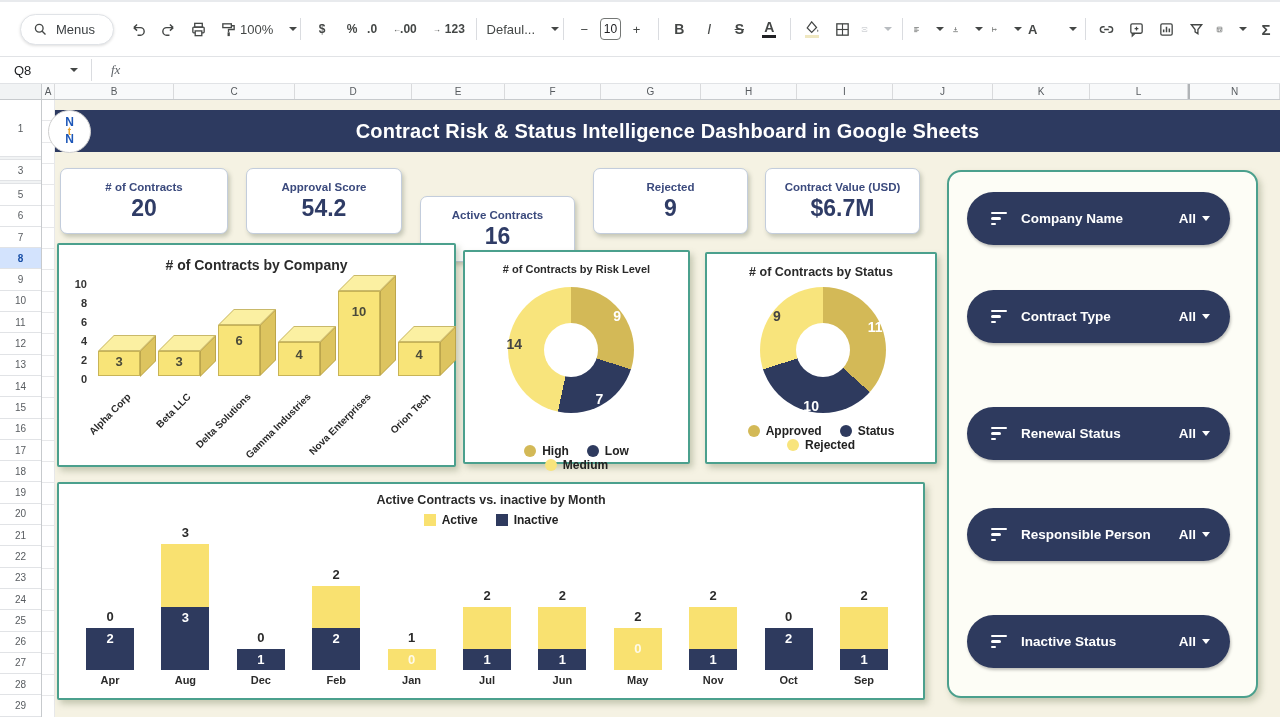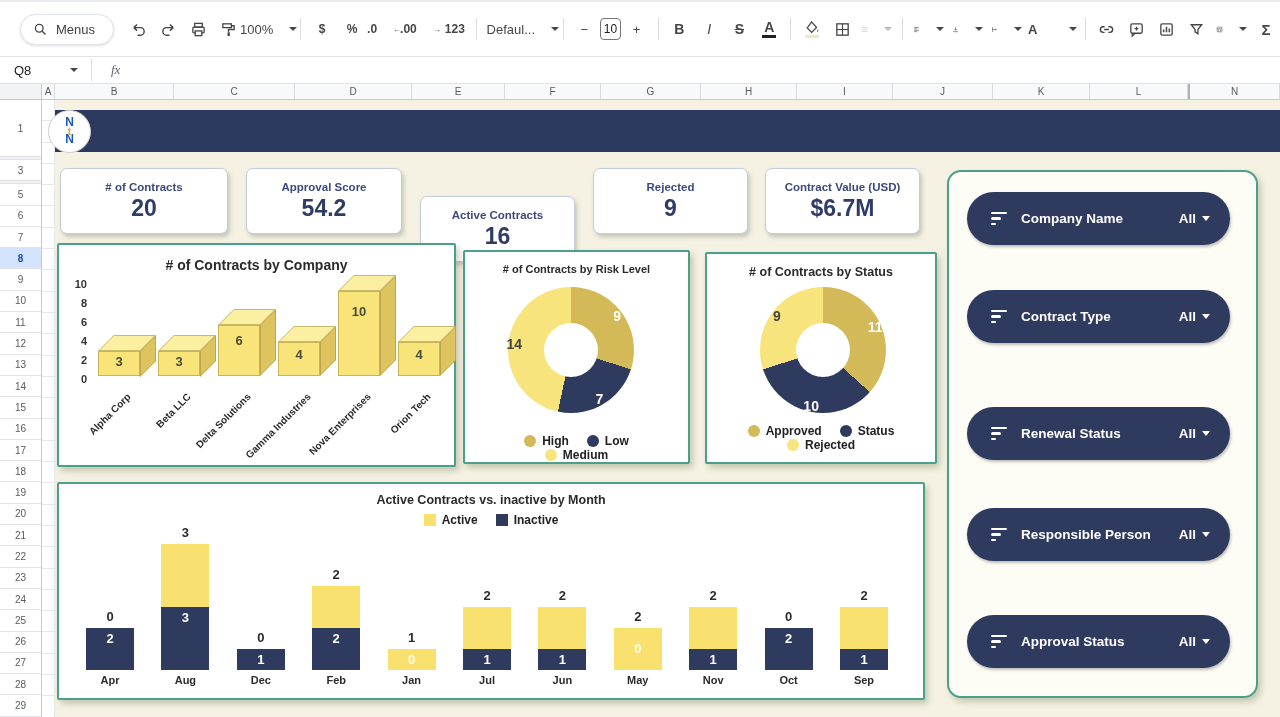--- a/index.html
+++ b/index.html
@@ -360,20 +360,21 @@
       </div>
     <div class="colA"></div>
 
     <div class="dashboard">
       <div class="title-band">
         <div class="logo">
           <span class="ln">N</span>
           <span class="lt">t</span>
           <span class="ln">N</span>
         </div>
+        <span class="ttl">Contract Risk &amp; Status Intelligence Dashboard in Google Sheets</span>
       </div>
 
       <div id="kpiRow">
           <div class="kpi-card" style="left: 5px; width: 168px;">
             <div class="kpi-label"># of Contracts</div>
             <div class="kpi-value">20</div>
           </div>
           <div class="kpi-card" style="left: 191px; width: 156px;">
             <div class="kpi-label">Approval Score</div>
             <div class="kpi-value">54.2</div>
@@ -445,21 +446,21 @@
         </div>
 
       <div class="card" id="riskCard" style="left:408px;top:150px;width:227px;height:214px;">
         <div class="chart-title" style="top:11px;font-size:11px;"># of Contracts by Risk Level</div>
       <div class="donut" style="left: 43px; top: 35px; width: 126px; height: 126px; background: conic-gradient(rgb(211, 185, 87) 0deg, rgb(211, 185, 87) 108deg, rgb(46, 58, 94) 108deg, rgb(46, 58, 94) 192deg, rgb(248, 228, 124) 192deg, rgb(248, 228, 124) 360deg);">
             <div class="hole" style="left: 36px; top: 36px; width: 54px; height: 54px;"></div>
           </div>
           <div class="slice-label" style="left: 152.114px; top: 64.4962px; color: rgb(255, 255, 255);">9</div>
           <div class="slice-label" style="left: 134.5px; top: 147.363px; color: rgb(255, 255, 255);">7</div>
           <div class="slice-label" style="left: 49.3123px; top: 92.0419px; color: rgb(68, 68, 68);">14</div>
-          <div class="legend" style="left: 10px; right: 10px; top: 182px;">
+          <div class="legend" style="left: 10px; right: 10px; top: 192px;">
             <div class="item">
               <span class="dot" style="background: rgb(211, 185, 87);"></span>
               <span>High</span>
             </div>
             <div class="item">
               <span class="dot" style="background: rgb(46, 58, 94);"></span>
               <span>Low</span>
             </div>
             <div class="item">
               <span class="dot" style="background: rgb(248, 228, 124);"></span>
@@ -604,21 +605,21 @@
               <span>All</span>
               <span class="pcaret"></span>
             </span>
           </div>
           <div class="pill" style="top: 443px;">
             <span class="ficon">
               <i style="width: 16px;"></i>
               <i style="width: 10px;"></i>
               <i style="width: 5px;"></i>
             </span>
-            <span class="plabel">Approval Status</span>
+            <span class="plabel">Inactive Status</span>
             <span class="pvalue">
               <span>All</span>
               <span class="pcaret"></span>
             </span>
           </div>
         </div>
     </div>
   </div>
 </div>
 

